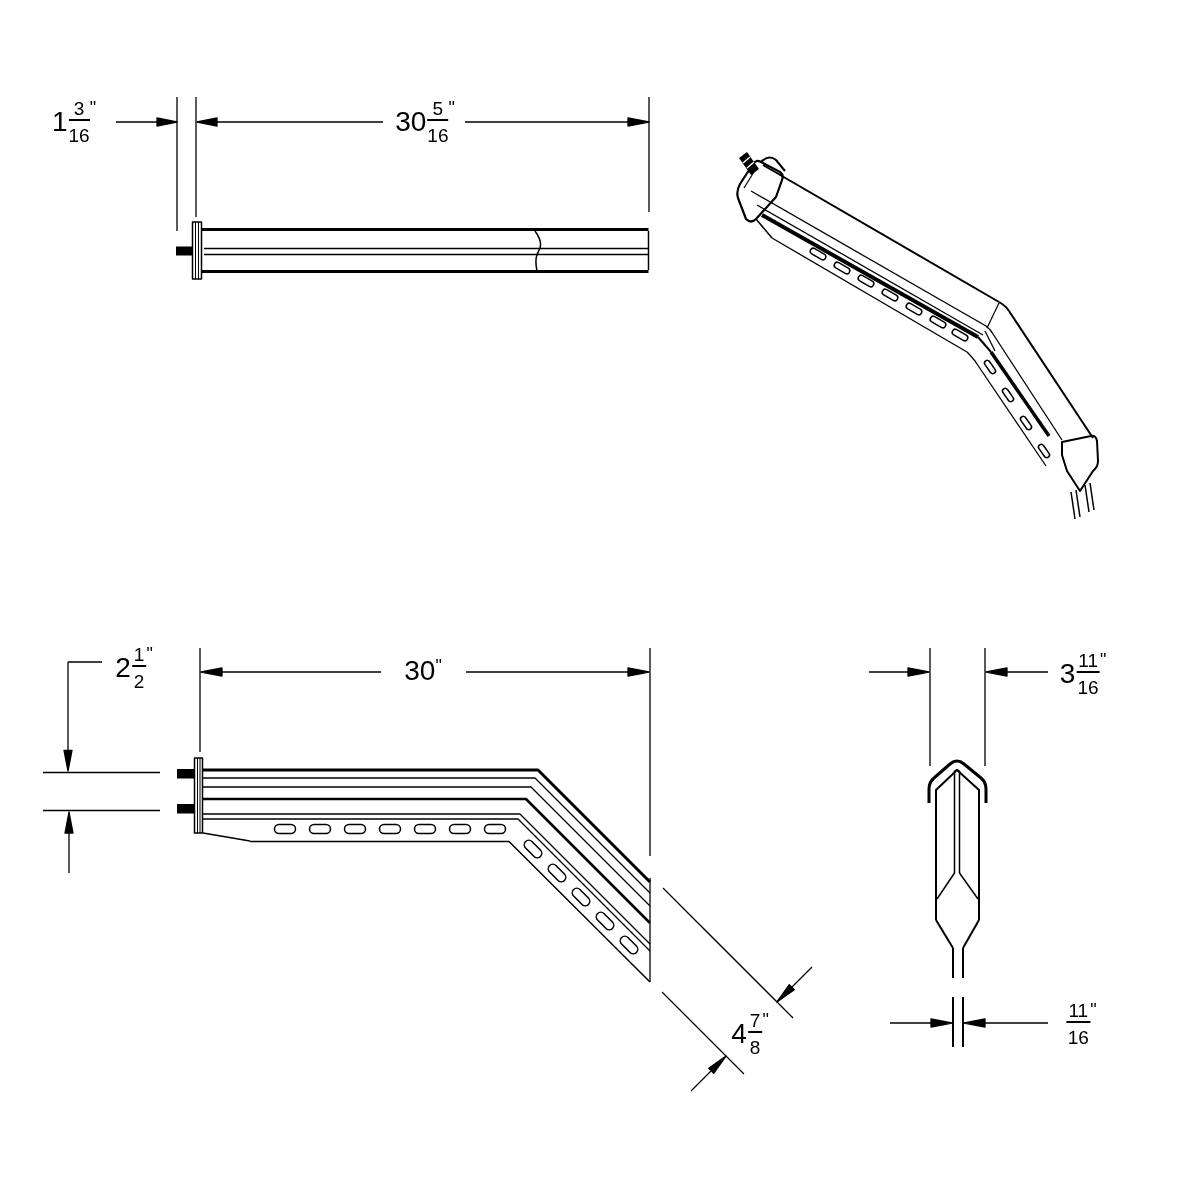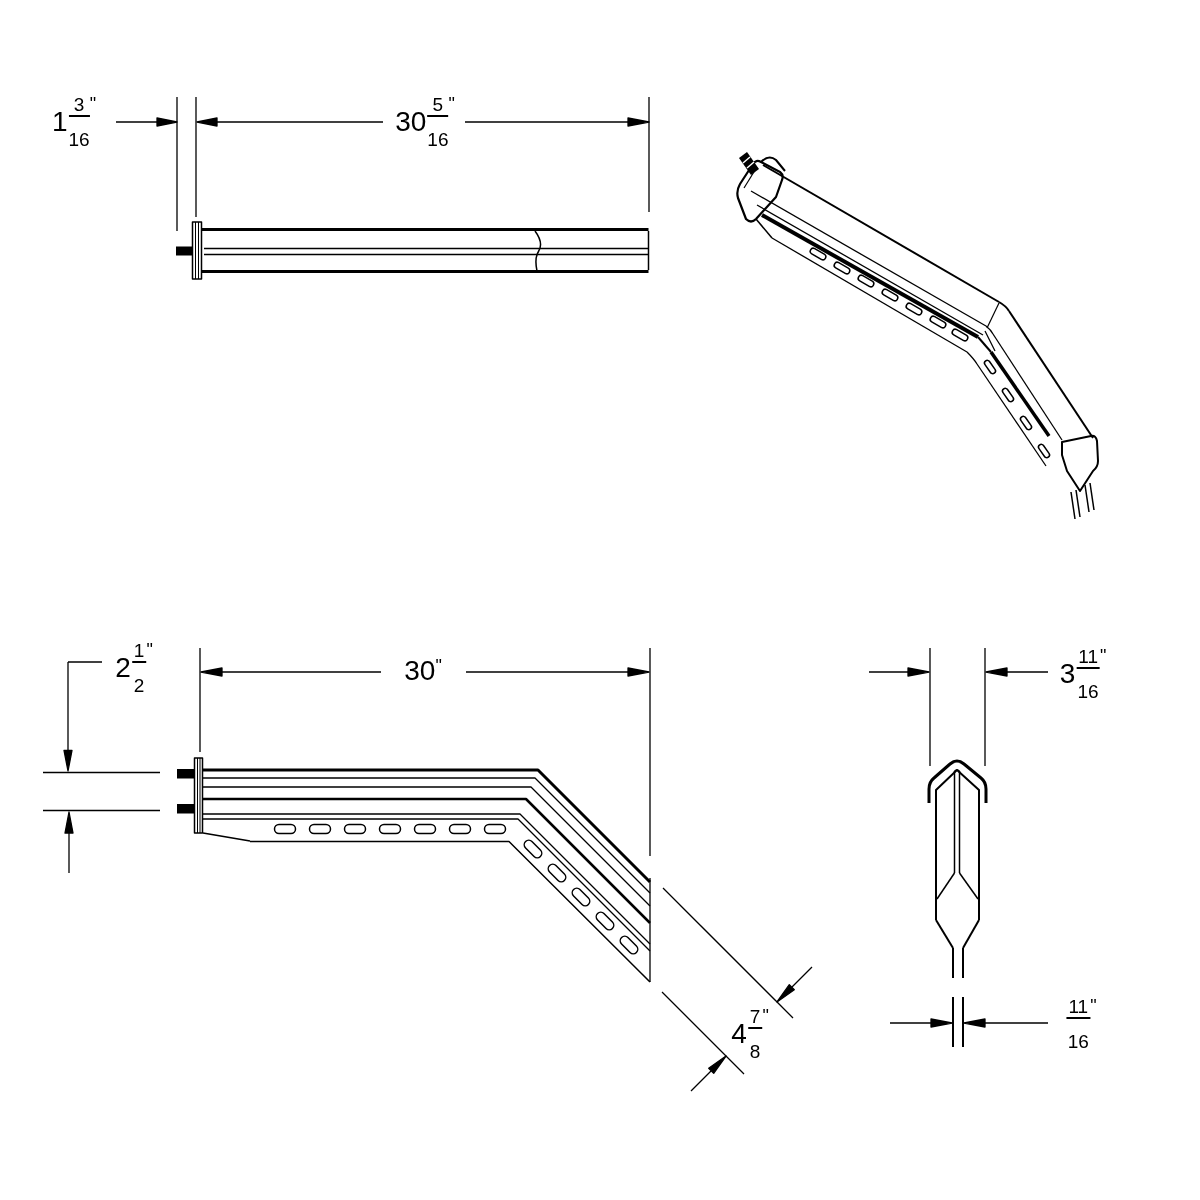--- a/index.html
+++ b/index.html
@@ -4,21 +4,21 @@
 <style>
   html,body{margin:0;padding:0;background:#ffffff;}
   .canvas{position:relative;width:1200px;height:1200px;background:#fff;overflow:hidden;
           font-family:"Liberation Sans", sans-serif;color:#000;}
   .linework{position:absolute;left:0;top:0;}
   .dim{position:absolute;transform:translate(-50%,-50%);display:flex;align-items:center;
        white-space:nowrap;line-height:1;}
   .whole{font-size:28px;}
   .frac{display:inline-flex;flex-direction:column;font-size:19px;text-align:center;margin-left:1px;}
   .frac .num{border-bottom:2px solid #000;padding:0 2px 1px 2px;}
-  .frac .den{padding-top:13px;}
+  .frac .den{padding-top:5px;}
   .unit{font-size:18px;align-self:flex-start;margin-top:0px;}
   svg *{vector-effect:none;}
 </style>
 </head>
 <body>
 
 <div class="canvas">
 
 <svg class="linework" width="1200" height="1200" viewBox="0 0 1200 1200" fill="none" stroke="#000" stroke-width="1.3" stroke-linejoin="round">
 

